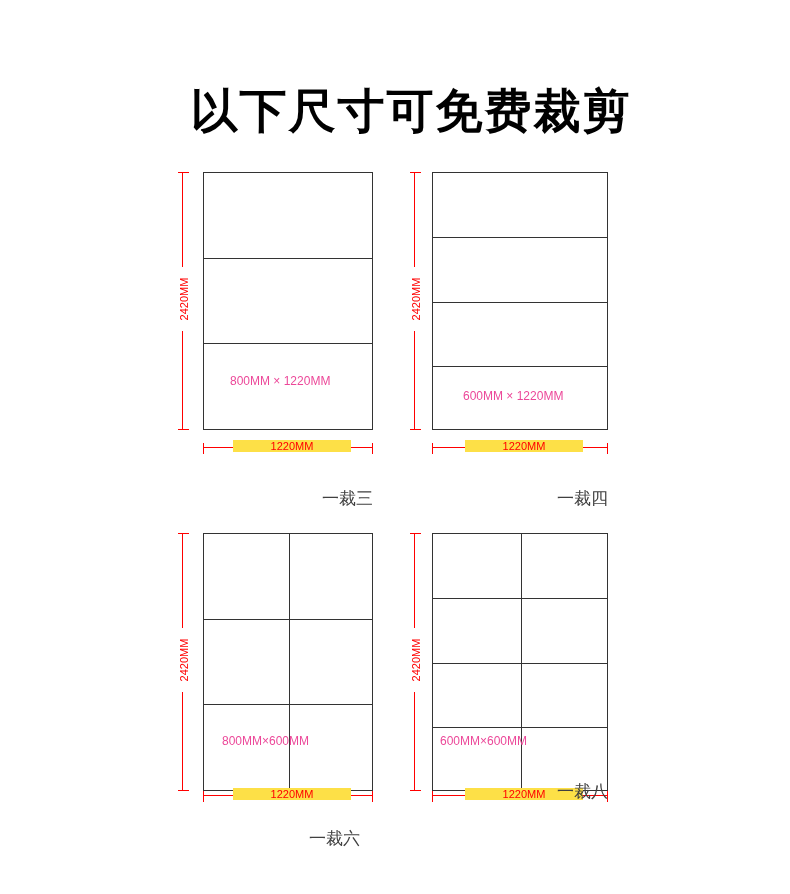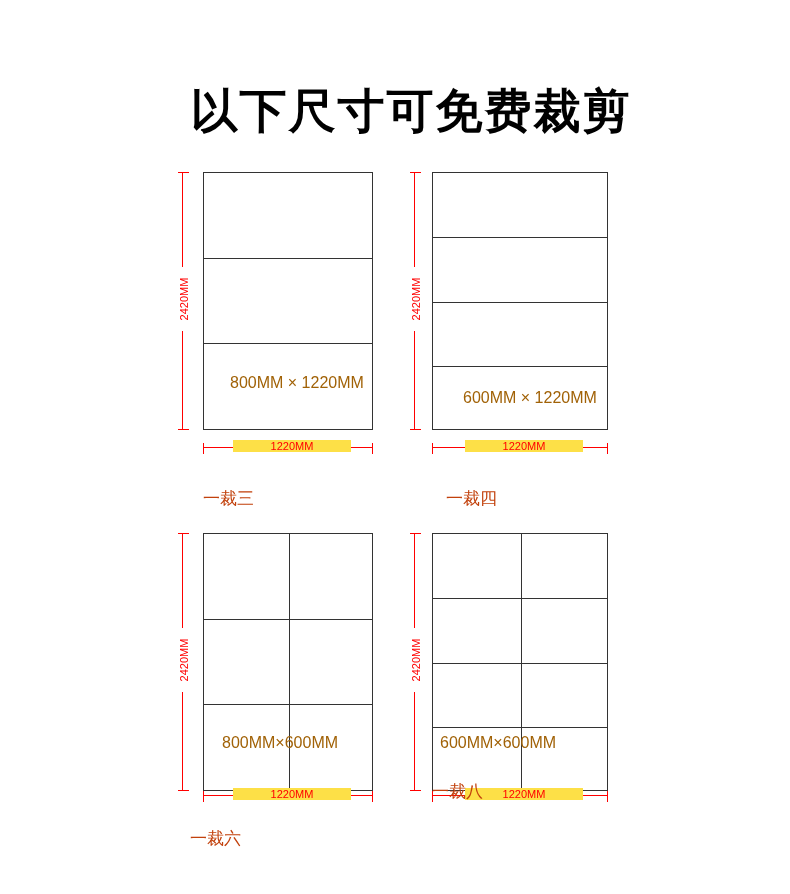--- a/index.html
+++ b/index.html
@@ -108,30 +108,30 @@
     color: #ff0000;
     font-size: 11px;
     white-space: nowrap;
     background: #fde047;
     padding: 0 4px;
     font-family: "Liberation Sans", sans-serif;
     text-align: center;
   }
   .size-label {
     position: absolute;
-    color: #a16207;
-    font-size: 16px;
+    color: #ec4899;
+    font-size: 12px;
     white-space: nowrap;
     font-family: "Liberation Sans", sans-serif;
   }
   .caption {
     position: absolute;
     font-size: 17px;
-    color: #c2410c;
-    text-align: left;
+    color: #404040;
+    text-align: right;
     white-space: nowrap;
     font-family: "DejaVu Sans", sans-serif;
   }
 </style>
 </head>
 <body>
 
 <div id="title">以下尺寸可免费裁剪</div>
 
 <div class="panel">
@@ -151,21 +151,21 @@
   <div class="sheet" style="left:432px; top:172px; width:176px; height:258px;">
     <div class="cut-h" style="top:64px;"></div>
     <div class="cut-h" style="top:129px;"></div>
     <div class="cut-h" style="top:193px;"></div>
   </div>
   <div class="dim-v" style="left:414px; top:172px; height:258px;"></div>
   <div class="dim-label-v" style="left:384px; top:293px; width:60px; text-align:center;">2420MM</div>
   <div class="dim-h" style="left:432px; top:447px; width:176px;"></div>
   <div class="dim-label-h" style="left:465px; top:440px; width:110px;">1220MM</div>
   <div class="size-label" style="left:463px; top:389px;">600MM × 1220MM</div>
-  <div class="caption" style="left:446px; top:487px; width:176px;">一裁四</div>
+  <div class="caption" style="left:432px; top:487px; width:176px;">一裁四</div>
 </div>
 
 <div class="panel">
   <div class="sheet" style="left:203px; top:533px; width:170px; height:258px;">
     <div class="cut-h" style="top:85px;"></div>
     <div class="cut-h" style="top:170px;"></div>
     <div class="cut-v" style="left:85px;"></div>
   </div>
   <div class="dim-v" style="left:182px; top:533px; height:258px;"></div>
   <div class="dim-label-v" style="left:152px; top:654px; width:60px; text-align:center;">2420MM</div>

